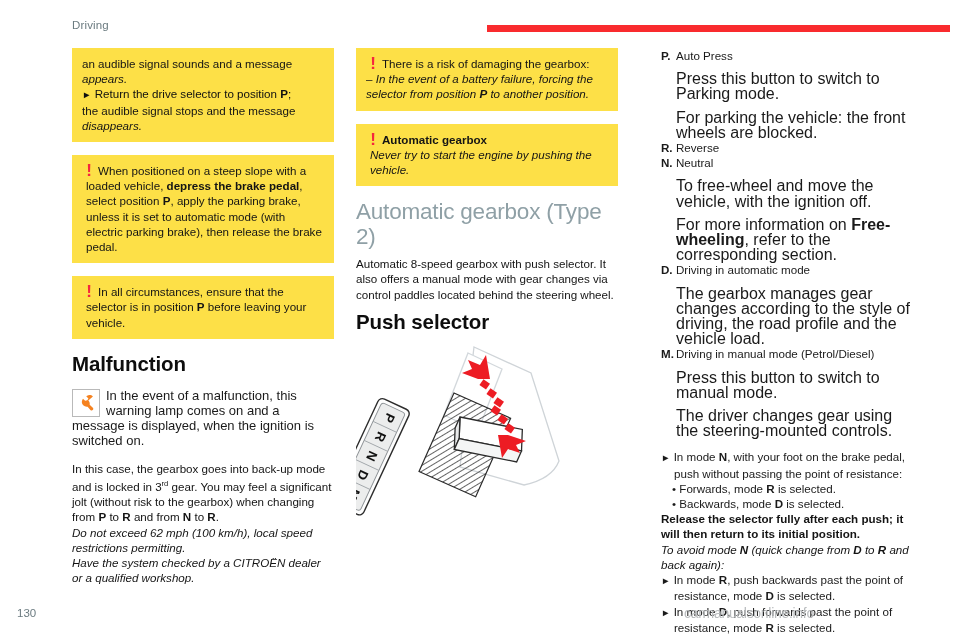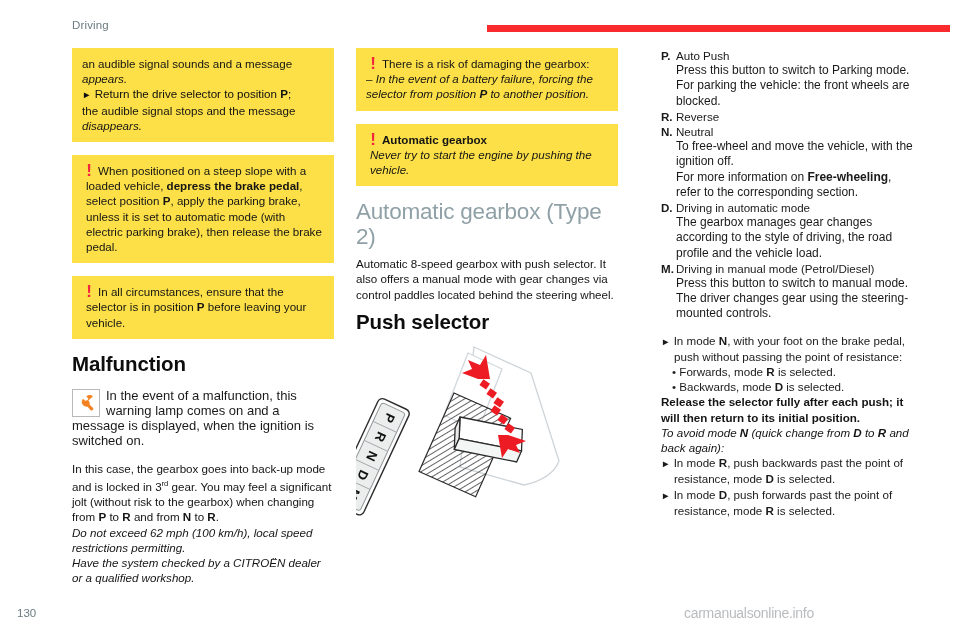--- a/index.html
+++ b/index.html
@@ -134,22 +134,23 @@
     line-height: 15.2px;
   }
   .def-key {
     width: 15px;
     flex: 0 0 15px;
     font-weight: bold;
   }
   .def-val { flex: 1 1 auto; }
   .def-sub {
     margin-left: 15px;
-    font-size: 12px;
-    line-height: 15.2px;
+    font-size: 16px;
+    line-height: 15.2px;
+    margin-top: 8px;
   }
 
   
   .telltale {
     float: left;
     width: 28px; height: 28px;
     border: 1px solid #b9b9b9;
     background: #ffffff;
     margin: 1px 6px 1px 0;
     box-sizing: border-box;
@@ -308,21 +309,21 @@
       </svg>
     </div>
   </div>
 
   <div class="col col-3">
 
     <div class="def-list">
 
       <div class="def-row">
         <span class="def-key">P.</span>
-        <span class="def-val">Auto Push</span>
+        <span class="def-val">Auto Press</span>
       </div>
       <div class="def-sub">Press this button to switch to Parking mode.</div>
       <div class="def-sub">For parking the vehicle: the front wheels are blocked.</div>
 
       <div class="def-row">
         <span class="def-key">R.</span>
         <span class="def-val">Reverse</span>
       </div>
 
       <div class="def-row">

